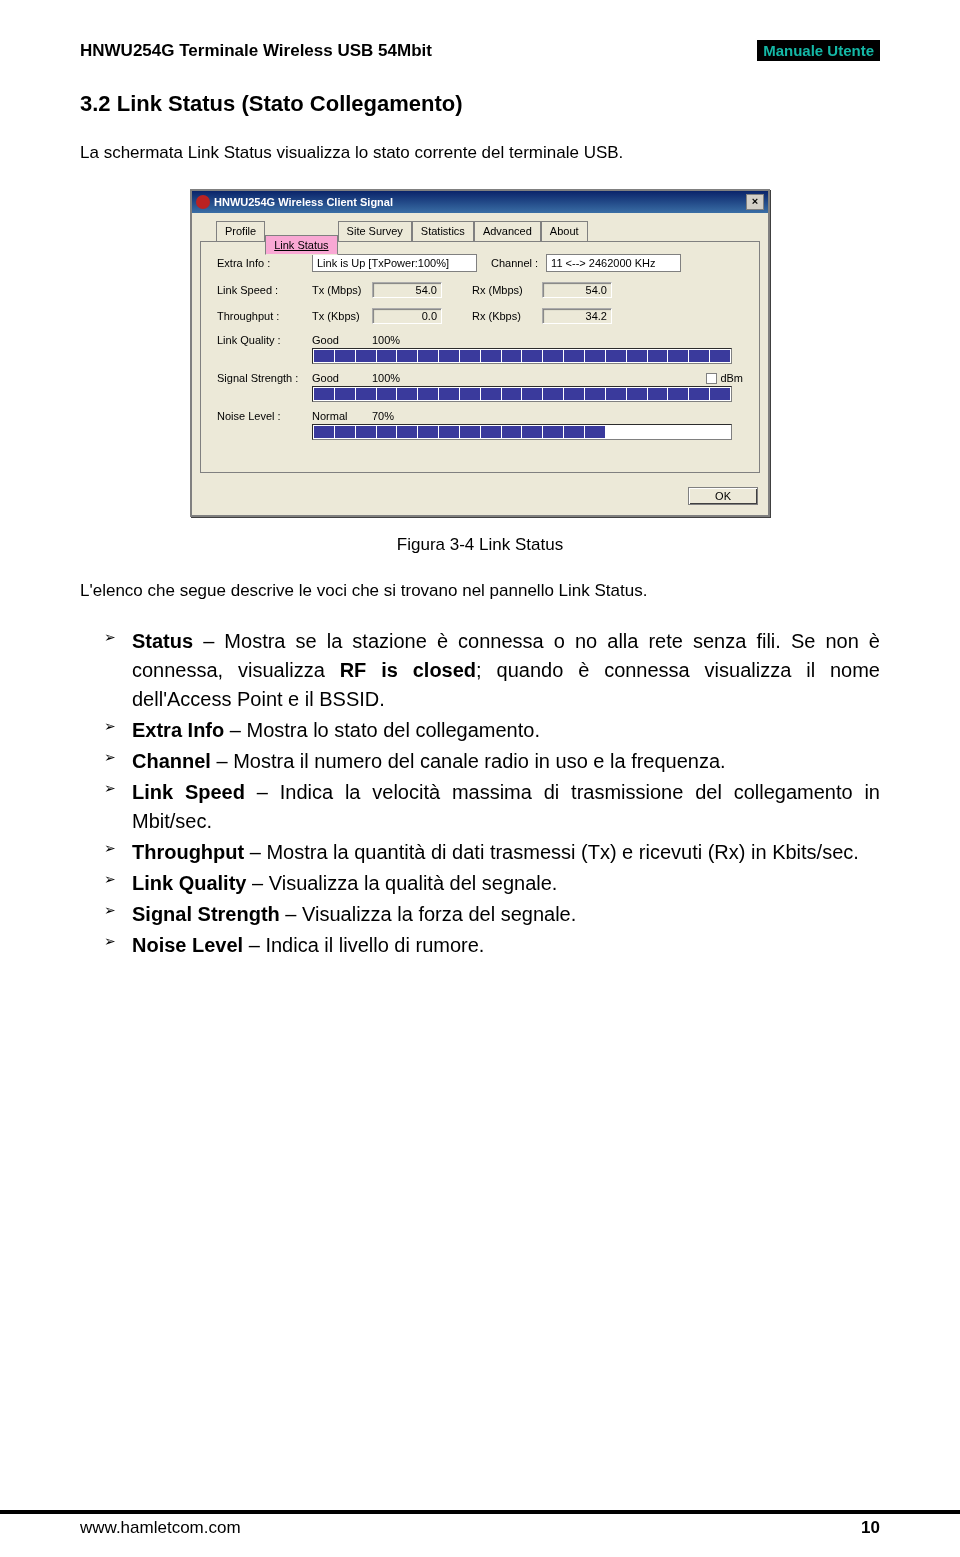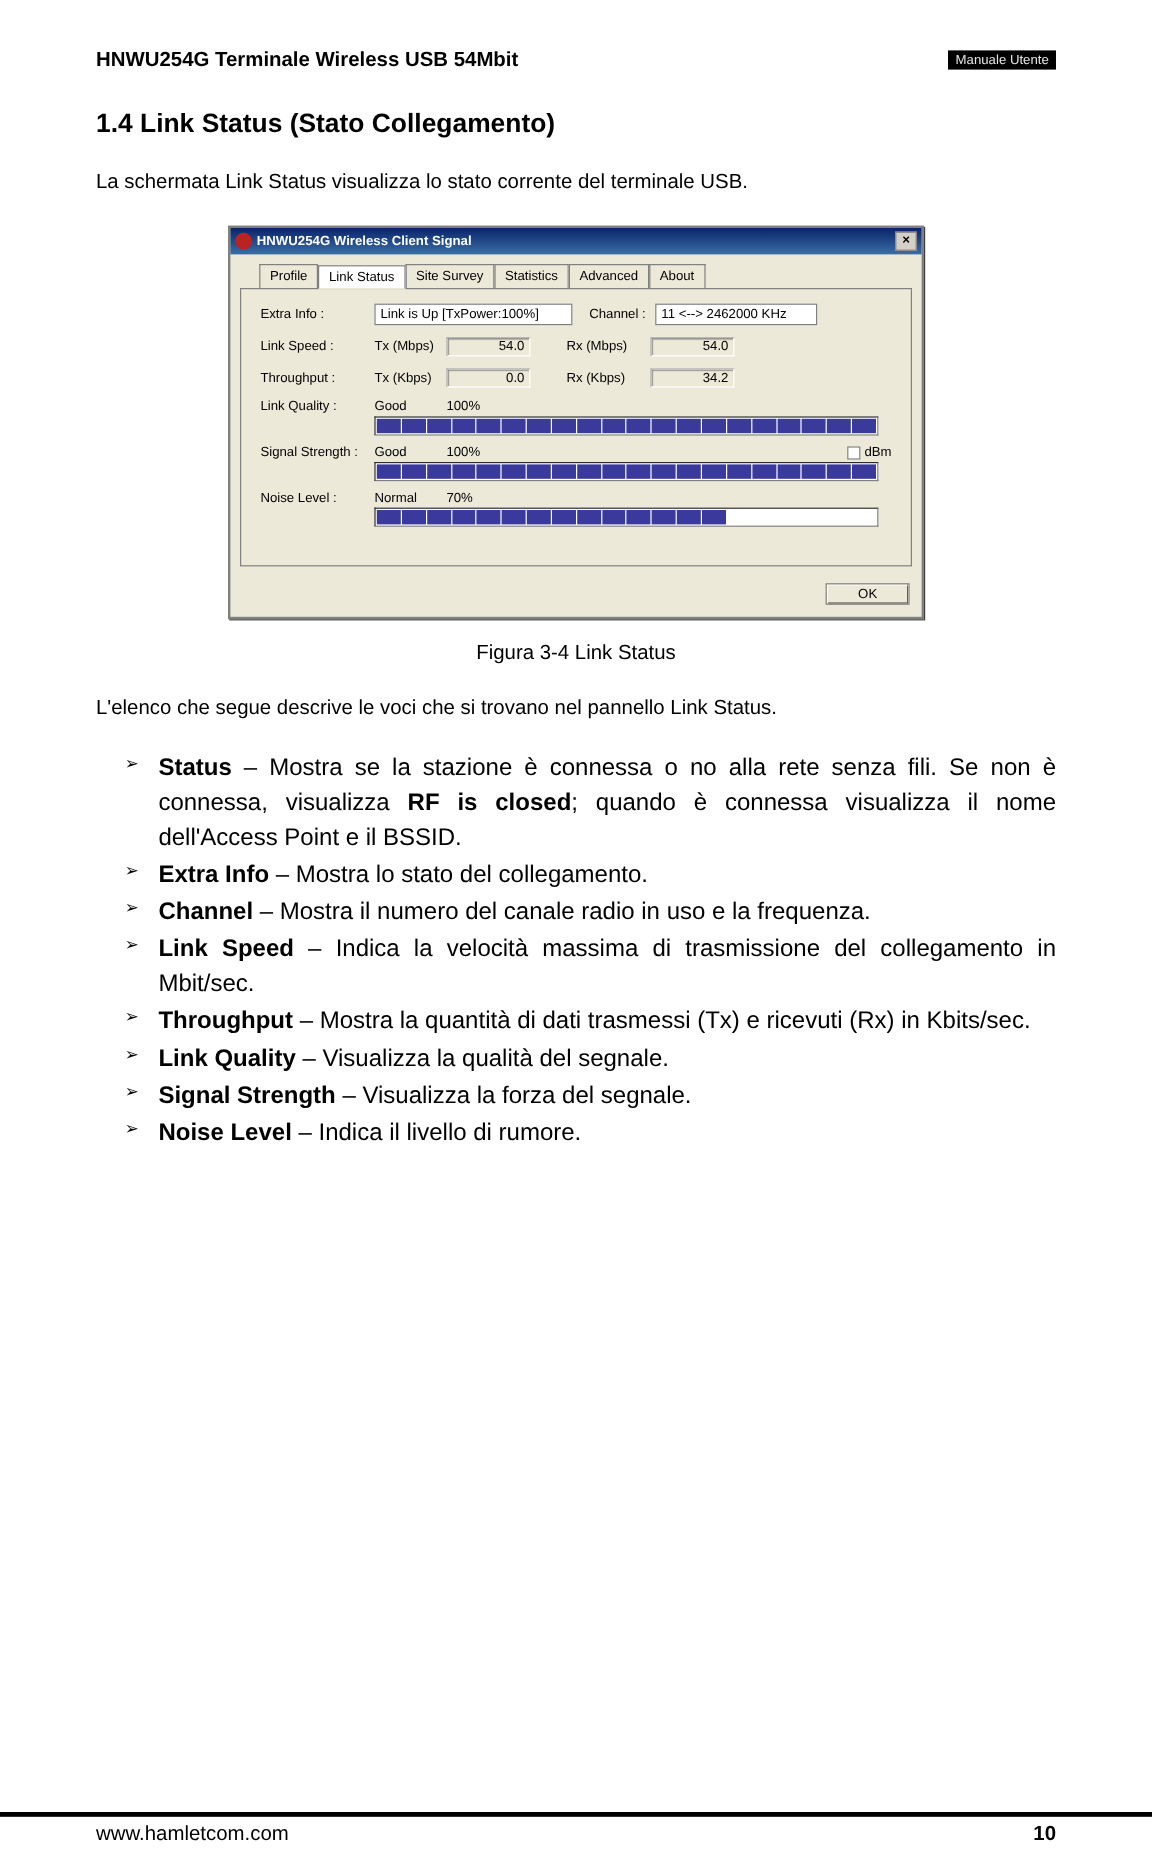--- a/index.html
+++ b/index.html
@@ -1,31 +1,31 @@
 <!DOCTYPE html>
 <html><head>
 <meta charset="utf-8">
 <style>
   * { box-sizing: border-box; margin: 0; padding: 0; }
   body { font-family: Arial, Helvetica, sans-serif; background: #fff; width: 960px; margin: 0 auto; color: #000; }
   .page { padding: 40px 80px 30px 80px; min-height: 1480px; position: relative; }
   .header-row { display: flex; justify-content: space-between; align-items: center; margin-bottom: 30px; }
   .header-left { font-weight: bold; font-size: 17px; }
-  .header-right { background: #000; color: #e5e5e5; font-weight: normal; font-size: 11px; padding: 2px 6px; }
+  .header-right { background: #000; color: #14b8a6; font-weight: bold; font-size: 15px; padding: 2px 6px; }
   .section-title { font-weight: bold; font-size: 22px; margin-bottom: 25px; }
   .body-text { font-size: 17px; line-height: 1.3; margin-bottom: 25px; }
   .figure { display: flex; justify-content: center; margin-bottom: 18px; }
   .window { width: 580px; border: 2px solid #808080; background: #ece9d8; font-family: Tahoma, Arial, sans-serif; font-size: 11px; color: #000; box-shadow: 1px 1px 0 #404040; }
   .titlebar { background: linear-gradient(#0a246a,#3a6ea5); color: #fff; font-weight: bold; padding: 3px 4px; display: flex; justify-content: space-between; align-items: center; }
   .titlebar-left { display: flex; align-items: center; gap: 4px; }
   .logo-icon { width: 14px; height: 14px; background: #b22; border-radius: 50%; display:inline-block; }
   .close-btn { width: 18px; height: 16px; background: #d4d0c8; border: 1px solid #808080; color: #000; text-align: center; font-weight: bold; line-height: 13px; font-size: 11px; }
   .tabrow { display: flex; padding: 8px 8px 0 24px; gap: 0; }
   .tab { border: 1px solid #808080; border-bottom: none; padding: 3px 8px; background: #ece9d8; font-size: 11px; position: relative; }
-  .tab.active { background: #ffffff; border-bottom: 1px solid #ece9d8; z-index: 2; top: 1px; }
+  .tab.active { background: #f9a8d4; border-bottom: 1px solid #ece9d8; z-index: 2; top: 14px; text-decoration: underline; }
   .tabcontent { border: 1px solid #808080; margin: 0 8px 8px 8px; padding: 12px 16px 24px 16px; background: #ece9d8; }
   .form-row { display: flex; align-items: center; margin-bottom: 10px; font-size: 11px; }
   .form-label { width: 95px; }
   .textfield { background: #fff; border: 1px solid #808080; padding: 2px 4px; height: 18px; font-size: 11px; display: inline-flex; align-items: center; }
   .tf-status { width: 415px; }
   .tf-extra { width: 165px; }
   .tf-channel { width: 135px; }
   .sub-label { margin: 0 8px 0 14px; }
   .numbox { width: 70px; text-align: right; background: #ece9d8; border: 1px inset #fff; padding: 1px 4px; height: 16px; display: inline-flex; justify-content: flex-end; align-items: center; box-shadow: inset 1px 1px 1px #808080; }
   .speed-row { display:flex; align-items:center; margin-bottom:10px; }
@@ -49,21 +49,21 @@
 </head>
 <body>
 
 <div class="page">
 
   <div class="header-row">
     <div class="header-left">HNWU254G Terminale Wireless USB 54Mbit</div>
     <div class="header-right">Manuale Utente</div>
   </div>
 
-  <div class="section-title">1.4    Link Status (Stato Collegamento)</div>
+  <div class="section-title">3.2    Link Status (Stato Collegamento)</div>
 
   <div class="body-text">La schermata Link Status visualizza lo stato corrente del terminale USB.</div>
 
   <div class="figure">
     <div class="window">
       <div class="titlebar">
         <div class="titlebar-left">
           <span class="logo-icon"></span>
           <span>HNWU254G Wireless Client Signal</span>
         </div>

